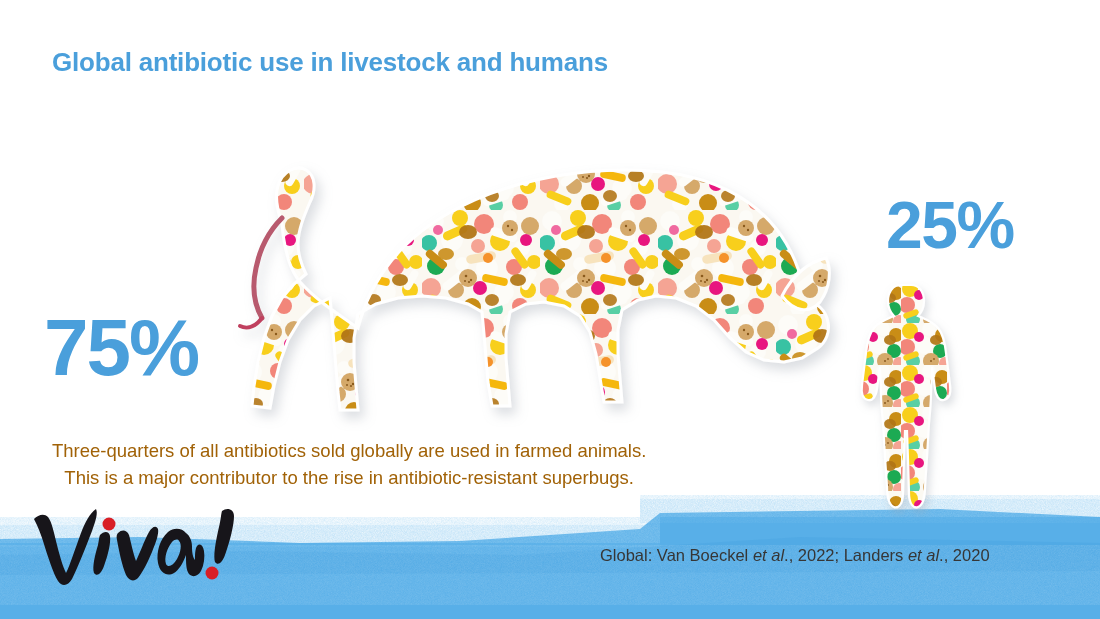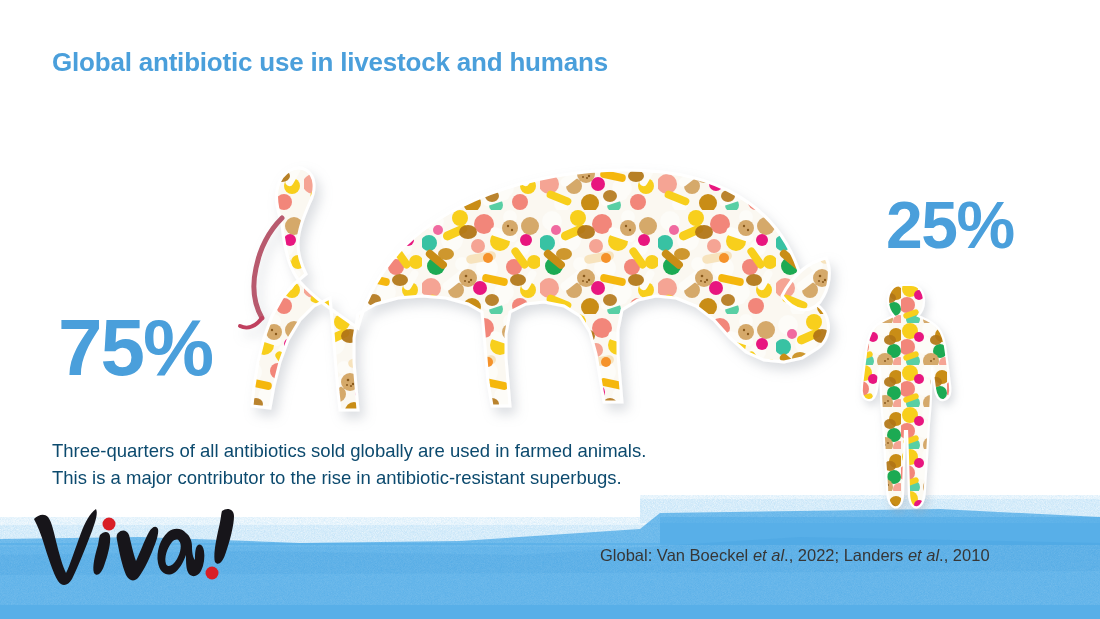--- a/index.html
+++ b/index.html
@@ -22,28 +22,28 @@
   }
 
   
   .pct{
     position:absolute;
     font-weight:bold;
     color:#4a9fdb;
     line-height:1;
     white-space:nowrap;
   }
-  .pct-live{left:58px;top:308px;font-size:80px;letter-spacing:-2px;}
+  .pct-live{left:44px;top:308px;font-size:80px;letter-spacing:-2px;}
   .pct-hum{left:886px;top:192px;font-size:66px;letter-spacing:-1.5px;}
 
   
   .body-copy{
     position:absolute;left:52px;top:437px;
-    font-size:18.5px;color:#0c4a6e;
-    line-height:27px;white-space:nowrap;
+    font-size:18.5px;color:#a16207;
+    line-height:27px;white-space:nowrap;text-align:center;
   }
 
   
   .sources{
     position:absolute;left:600px;top:546px;
     font-size:16.5px;color:#363636;white-space:nowrap;
     z-index:6;
   }
   .sources i{font-style:italic;text-align:right;}
 
@@ -260,21 +260,21 @@
       <rect x="0" y="22" width="660" height="26" fill="#9ed2f3"></rect>
       <rect x="640" y="0" width="460" height="22" fill="#9ed2f3"></rect>
     </g>
 
     <g filter="url(#grainLight)" opacity="0.35">
       <rect x="0" y="50" width="1100" height="60" fill="#ffffff"></rect>
     </g>
   </svg>
 
   <div class="sources">
-    <span>Global: Van Boeckel </span><i>et al</i><span>., 2022; Landers </span><i>et al</i><span>., 2010</span>
+    <span>Global: Van Boeckel </span><i>et al</i><span>., 2022; Landers </span><i>et al</i><span>., 2020</span>
   </div>
 
   <svg class="logo" viewBox="0 0 230 85">
     <g fill="#17151a">
 
       <path d="M8,16 C12,12 18,10 22,14 C26,19 28,30 31,42 C34,54 37,64 40,70
                C44,62 49,46 55,30 C59,19 64,10 70,6 C72,10 70,17 66,28
                C59,46 52,64 46,76 C42,83 36,84 32,78 C27,70 22,54 17,38
                C14,28 10,20 8,16 Z"></path>
 

